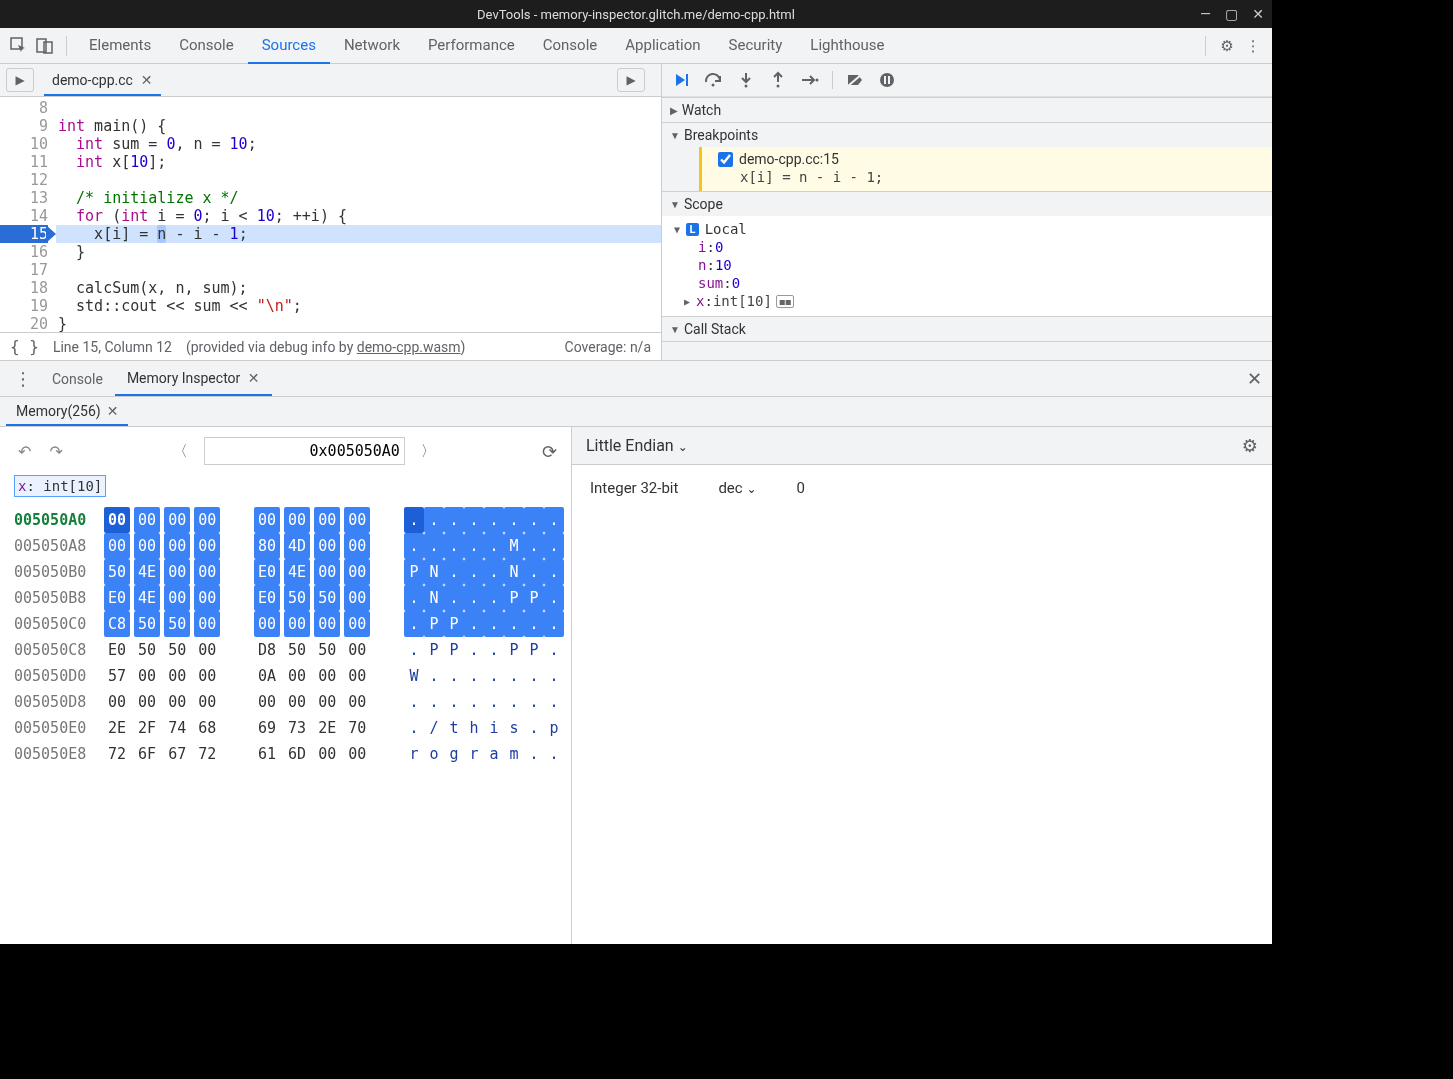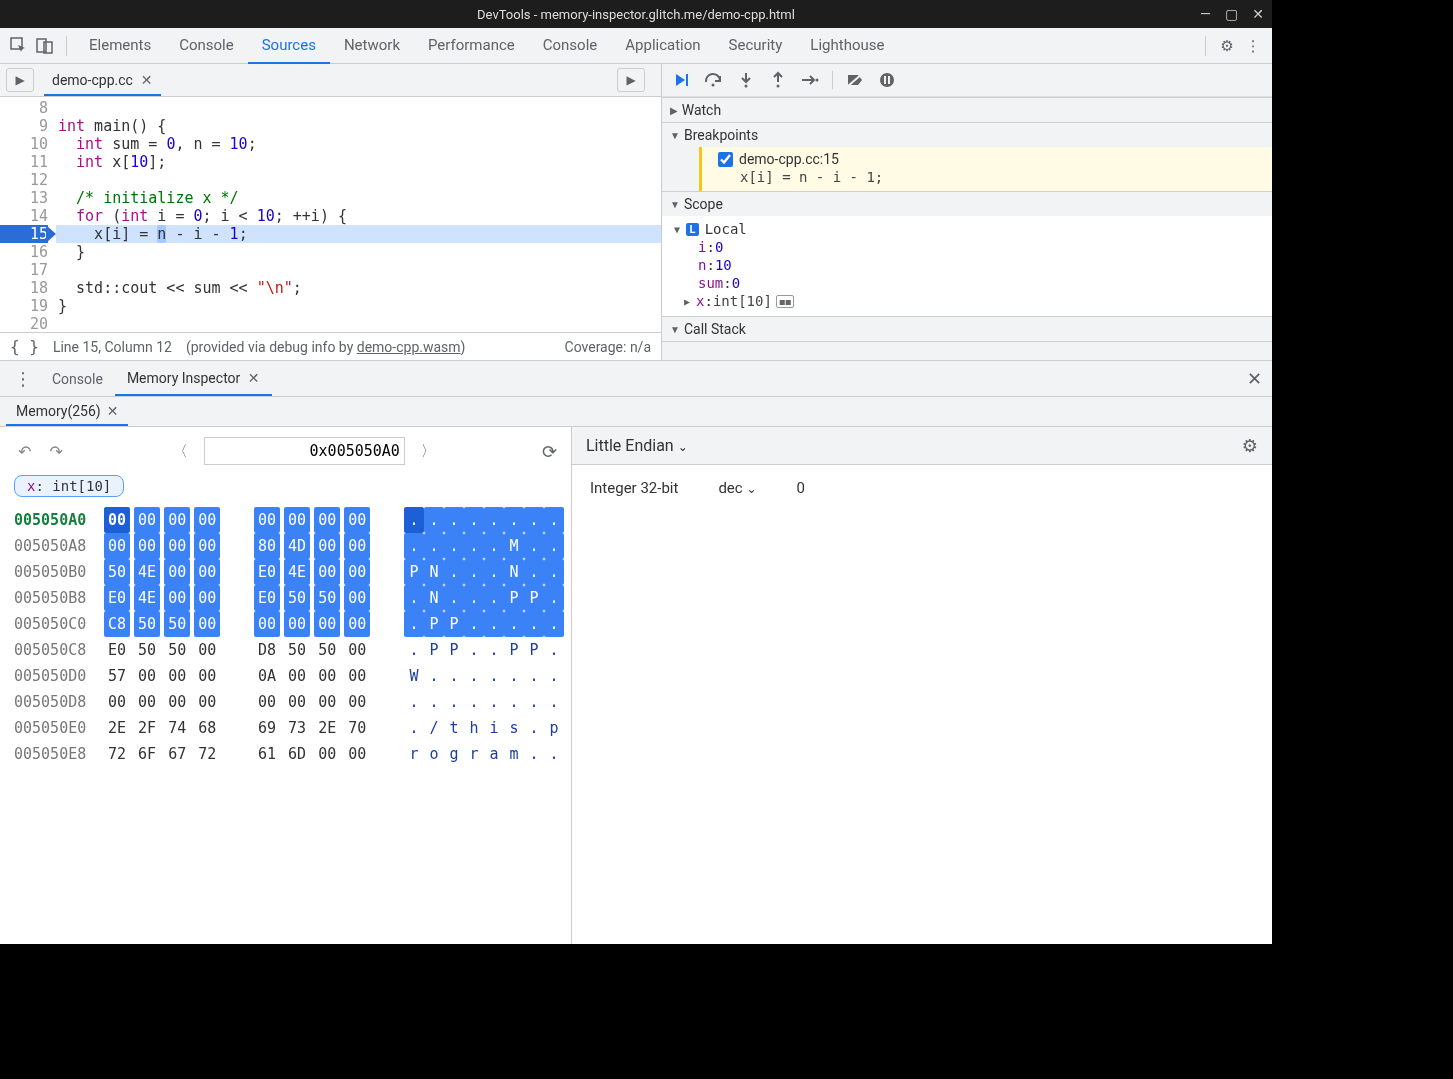--- a/index.html
+++ b/index.html
@@ -66,21 +66,21 @@
 .mem-subtabs { height: 30px; display: flex; align-items: center; border-bottom: 1px solid #ccc; background: #f1f3f4; padding: 0 6px; }
 .mem-subtabs .stab { padding: 6px 10px 5px; border-bottom: 2px solid #1a73e8; color: #333; display: flex; align-items: center; gap: 6px; font-size: 14px; }
 .mem-body { display: flex; flex: 1; }
 .mem-left { width: 572px; padding: 10px 14px; border-right: 1px solid #ccc; display: flex; flex-direction: column; gap: 10px; }
 .addr-bar { display: flex; align-items: center; gap: 10px; }
 .addr-bar .abtn { color: #888; cursor: pointer; font-size: 16px; padding: 2px 4px; }
 .addr-input { flex: 0 0 200px; text-align: right; border: 1px solid #ccc; padding: 4px; font-family: monospace; font-size: 15px; }
 .addr-bar .nav { color: #666; cursor: pointer; padding: 2px 6px; font-size:15px; }
 .addr-bar .gap { flex: 1; }
 .addr-bar .refresh { color: #5f6368; font-size: 18px; cursor: pointer; }
-.badge { display: inline-block; border: 1px solid #59a0ff; border-radius: 8px; padding: 2px 12px; font-family: monospace; font-size: 14px; background: #eaf2ff; }
+.badge { display: inline-block; border: 1px solid #59a0ff; border-radius: 0; padding: 2px 3px; font-family: monospace; font-size: 14px; background: #eaf2ff; }
 .badge .bv { color: #881391; }
 .hex-grid { font-family: monospace; font-size: 15px; line-height: 26px; display: grid; grid-template-columns: 90px 130px 20px 130px 20px 170px; gap: 0; }
 .hex-addr { color: #777; }
 .hex-addr.bold { color: #15803d; font-weight: bold; }
 .hex-cells { display: flex; gap: 4px; }
 .hex-cell { padding: 0 4px; border-radius: 2px; }
 .hex-cell.hl { background: #3b82f6; color: #fff; }
 .hex-cell.hl.dark { background: #1d5fd6; font-weight: bold; }
 .ascii-cells { display: flex; gap: 0; }
 .ascii-c { width: 20px; text-align: center; color: #1c3ea3; }
@@ -167,20 +167,21 @@
               <div class="line"></div>
               <div class="line"><span class="kw">int</span> main() {</div>
               <div class="line">  <span class="kw">int</span> sum = <span class="num">0</span>, n = <span class="num">10</span>;</div>
               <div class="line">  <span class="kw">int</span> x[<span class="num">10</span>];</div>
               <div class="line"></div>
               <div class="line">  <span class="com">/* initialize x */</span></div>
               <div class="line">  <span class="kw">for</span> (<span class="kw">int</span> i = <span class="num">0</span>; i &lt; <span class="num">10</span>; ++i) {</div>
               <div class="line exec"><span class="execarrow"></span>    x[i] = <span class="hlvar">n</span> - i - <span class="num">1</span>;</div>
               <div class="line">  }</div>
               <div class="line"></div>
+              <div class="line">  calcSum(x, n, sum);</div>
               <div class="line">  std::cout &lt;&lt; sum &lt;&lt; <span class="str">"\n"</span>;</div>
               <div class="line">}</div>
             </div>
         </div>
         <div class="status">
           <span class="braces">{ }</span>
           <span>Line 15, Column 12</span>
           <span style="color:#5f6368;">
             <span>(provided via debug info by </span><a href="#">demo-cpp.wasm</a><span>)</span>
           </span>

